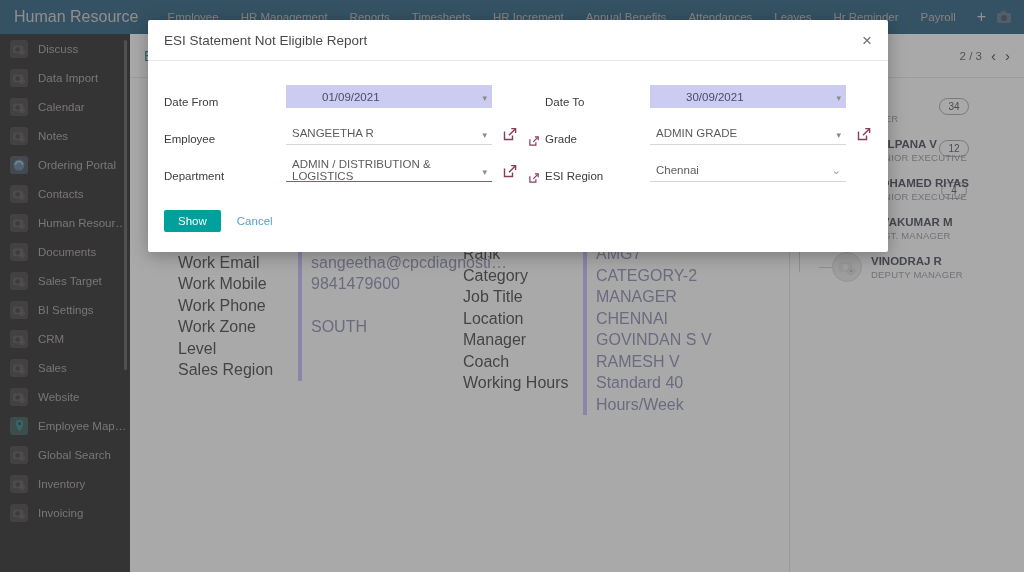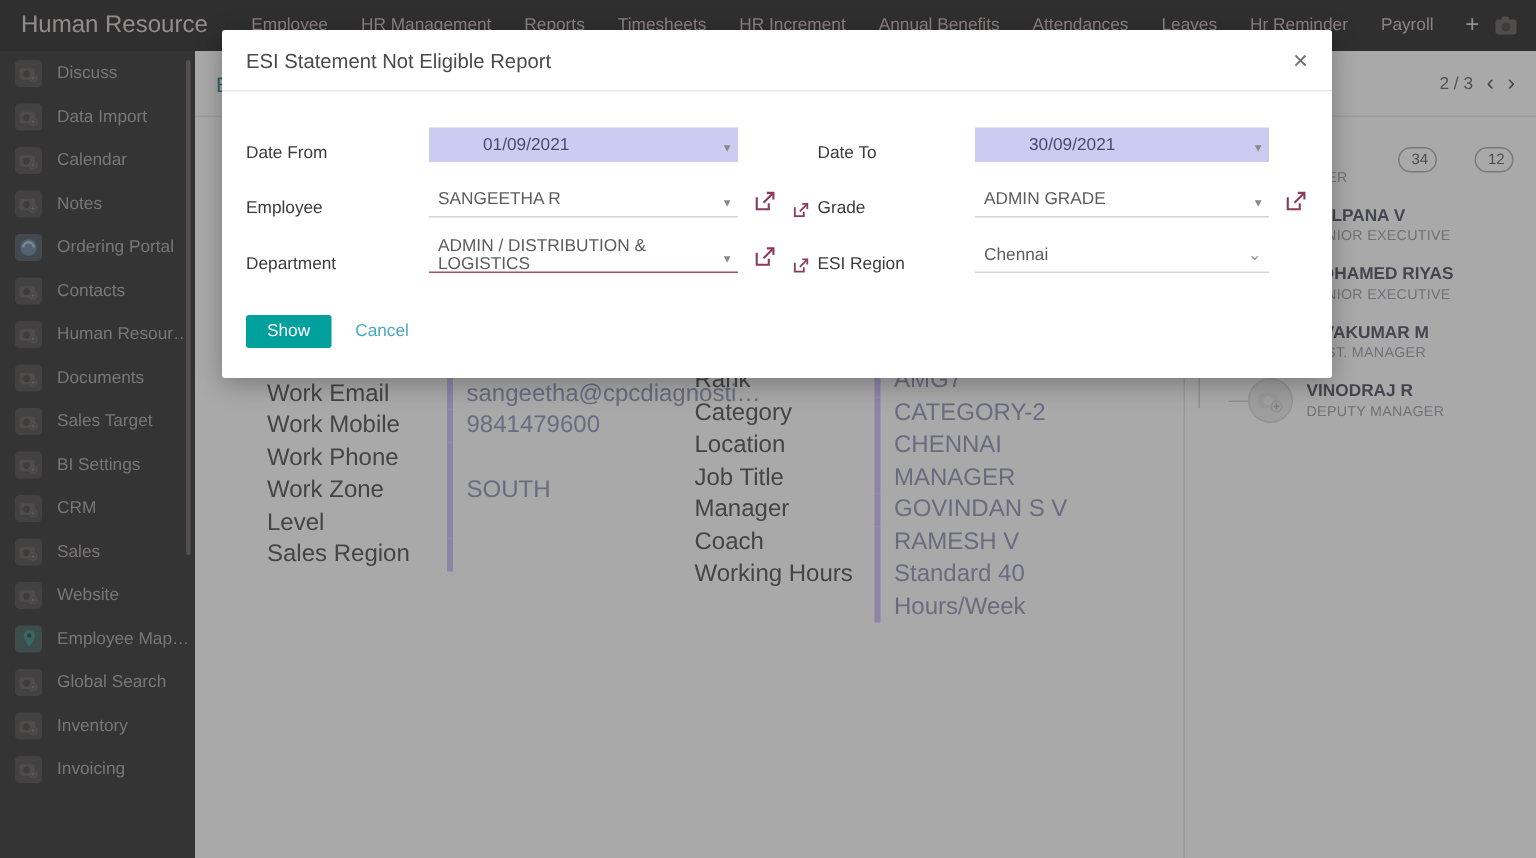--- a/index.html
+++ b/index.html
@@ -10,21 +10,21 @@
     font-family: "Liberation Sans", sans-serif;
     background: #ffffff;
   }
   #root { position: relative; width: 1024px; height: 572px; overflow: hidden; }
 
   
   .app-layer { position: absolute; inset: 0; }
 
   .topbar {
     position: absolute; top: 0; left: 0; right: 0; height: 34px;
-    background: #000000;
+    background: #0c4a6e;
     display: flex; align-items: center;
   }
   .brand {
     color: #cfc4c4; font-size: 16px; font-weight: 300;
     padding: 0 18px 0 14px; white-space: nowrap;
   }
   .topnav { display: flex; align-items: center; gap: 0; }
   .topnav-item {
     color: #bcaeae; font-size: 11.5px; padding: 0 11px; white-space: nowrap;
     line-height: 34px;
@@ -77,21 +77,21 @@
   .pager {
     margin-left: auto; display: flex; align-items: center; gap: 9px;
     color: #4b4b4b; font-size: 11.5px;
   }
   .pager .arw { font-size: 15px; color: #2b2b2b; }
 
   .sheet { position: relative; height: calc(100% - 44px); overflow: hidden; }
 
   .badges {
     position: absolute; right: 48px; top: 20px; width: 44px;
-    display: flex; flex-direction: row; align-items: center; gap: 25px;
+    display: flex; flex-direction: column; align-items: center; gap: 25px;
   }
   .badge {
     border: 1px solid #9b9b9b; border-radius: 12px;
     font-size: 10px; color: #3b3b3b; padding: 2px 8px; min-width: 26px; text-align: center;
   }
 
   
   .org {
     position: absolute; right: 0; top: 0; width: 235px; bottom: 0;
     border-left: 1px solid #dcdcdc; padding: 18px 10px 0 20px;
@@ -489,26 +489,26 @@
                 </div>
                 <div class="frow">
                   <span class="flab">Rank</span>
                   <span class="fval">AMG7</span>
                 </div>
                 <div class="frow">
                   <span class="flab">Category</span>
                   <span class="fval">CATEGORY-2</span>
                 </div>
                 <div class="frow">
+                  <span class="flab">Job Title</span>
+                  <span class="fval">MANAGER</span>
+                </div>
+                <div class="frow">
                   <span class="flab">Location</span>
                   <span class="fval">CHENNAI</span>
-                </div>
-                <div class="frow">
-                  <span class="flab">Job Title</span>
-                  <span class="fval">MANAGER</span>
                 </div>
                 <div class="frow">
                   <span class="flab">Manager</span>
                   <span class="fval">GOVINDAN S V</span>
                 </div>
                 <div class="frow">
                   <span class="flab">Coach</span>
                   <span class="fval">RAMESH V</span>
                 </div>
                 <div class="frow">

